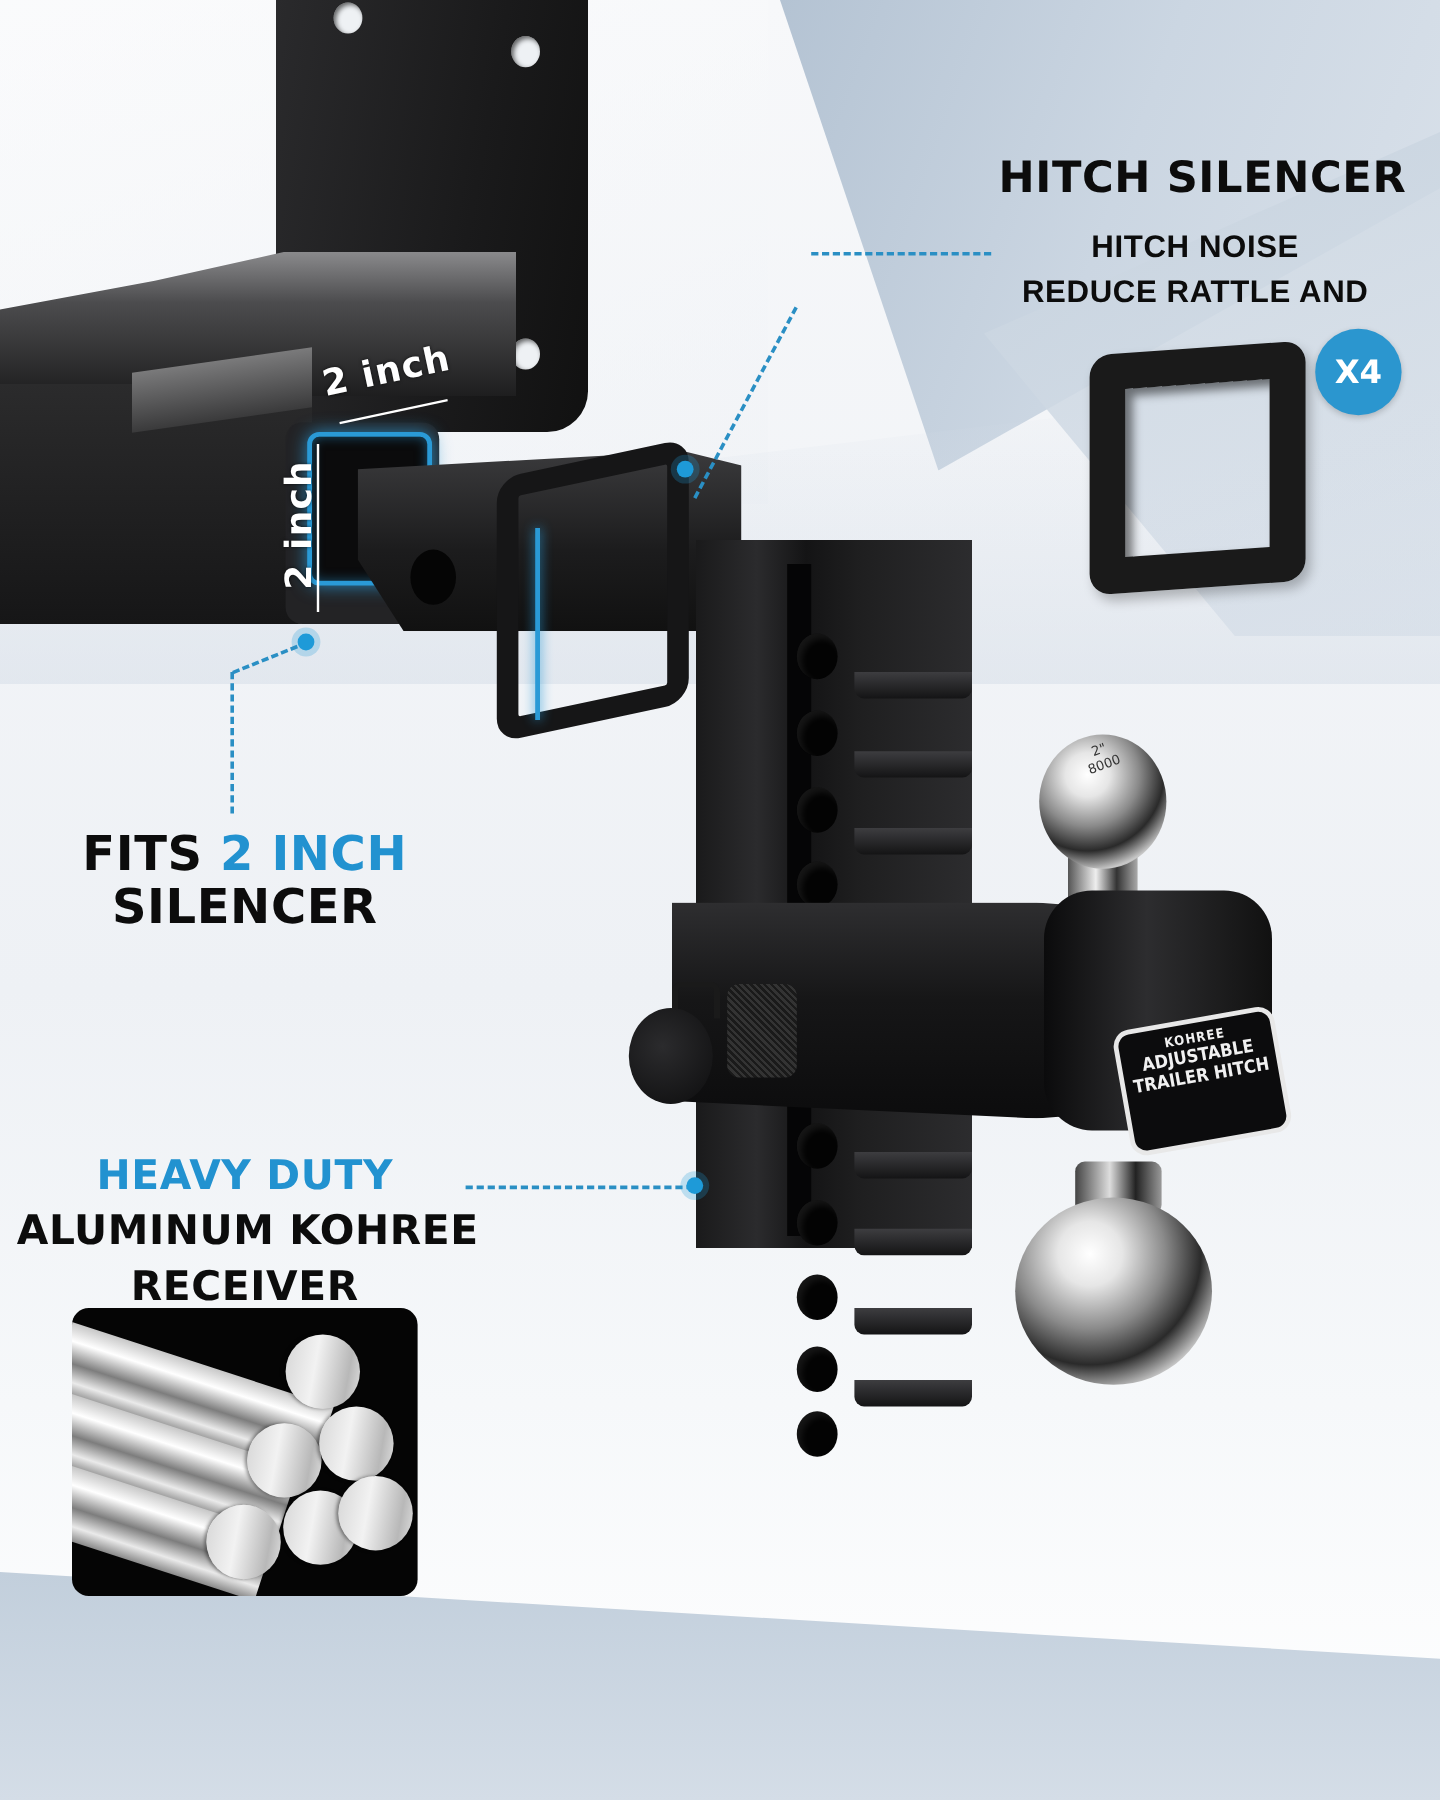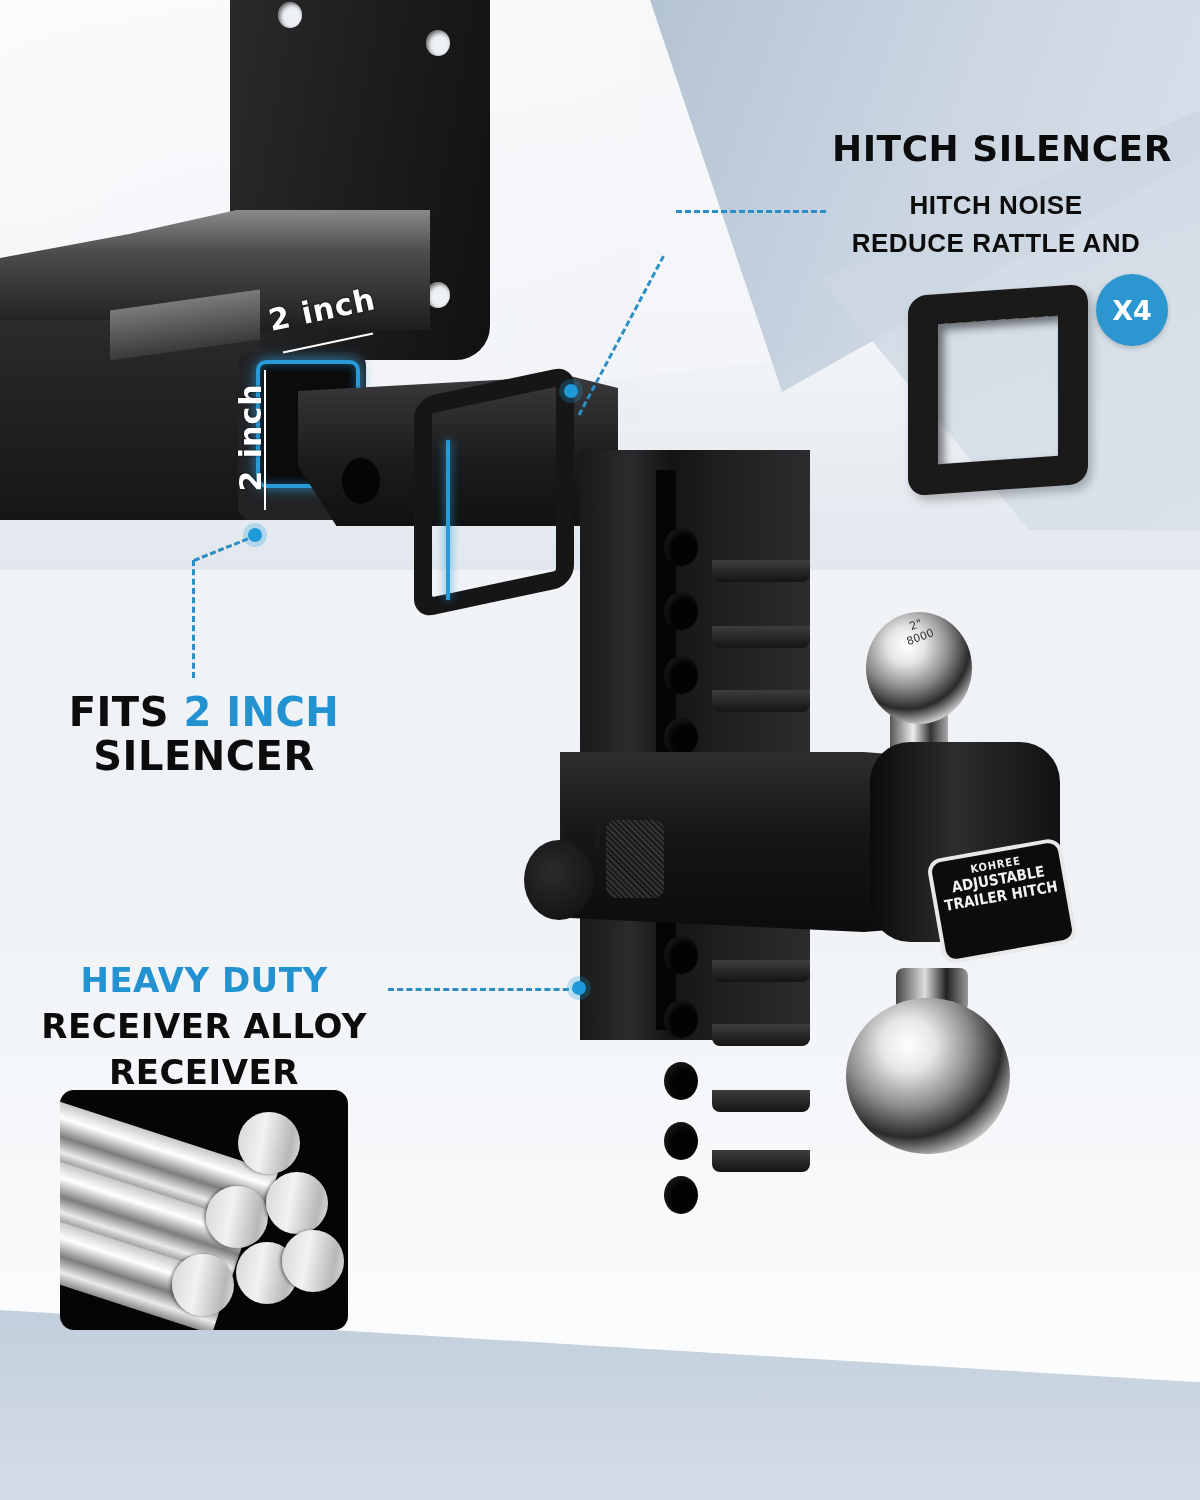--- a/index.html
+++ b/index.html
@@ -240,21 +240,21 @@
   <div class="headline fits">
     <div>
       <span>FITS</span>
       <span class="accent">2 INCH</span>
     </div>
     <div>SILENCER</div>
   </div>
 
   <div class="headline heavy">
     <div class="accent">HEAVY DUTY</div>
-    <div>RECEIVER ALLOY</div>
+    <div>ALUMINUM KOHREE</div>
     <div>RECEIVER</div>
   </div>
   <div class="dash" style="left:388px;top:988px;width:190px;border-top-width:3px"></div>
   <div class="dot" style="left:572px;top:981px"></div>
 
   <div class="rods">
     <div class="rod" style="top:10px;width:230px"></div>
     <div class="rod" style="top:70px;width:200px"></div>
     <div class="rod" style="top:130px;width:180px"></div>
     <div class="rod-end" style="left:178px;top:22px"></div>

